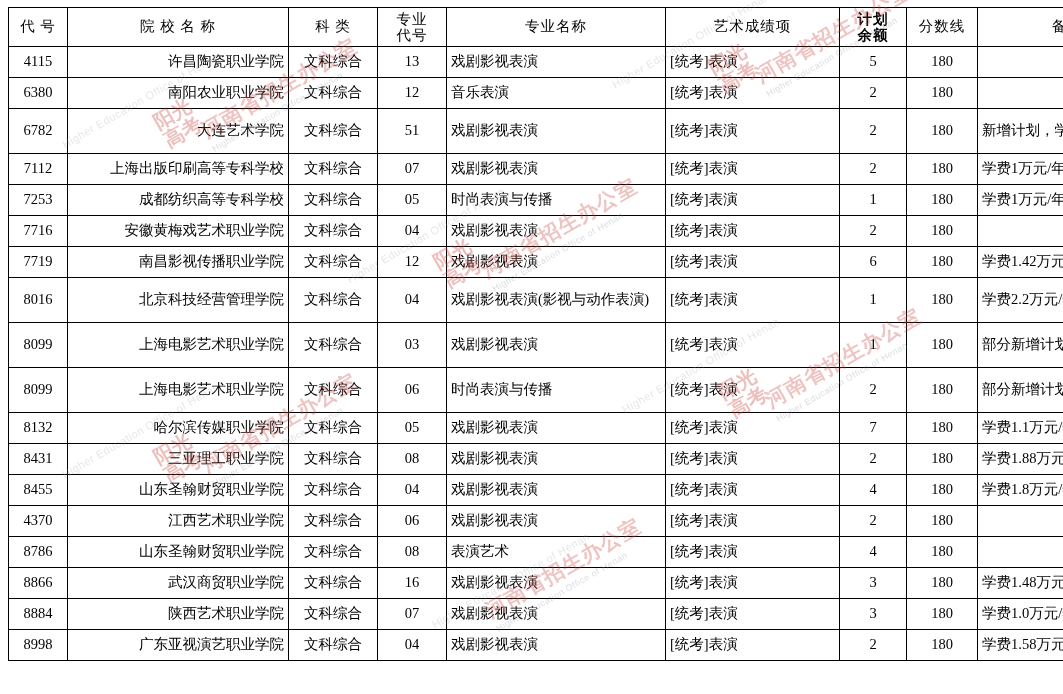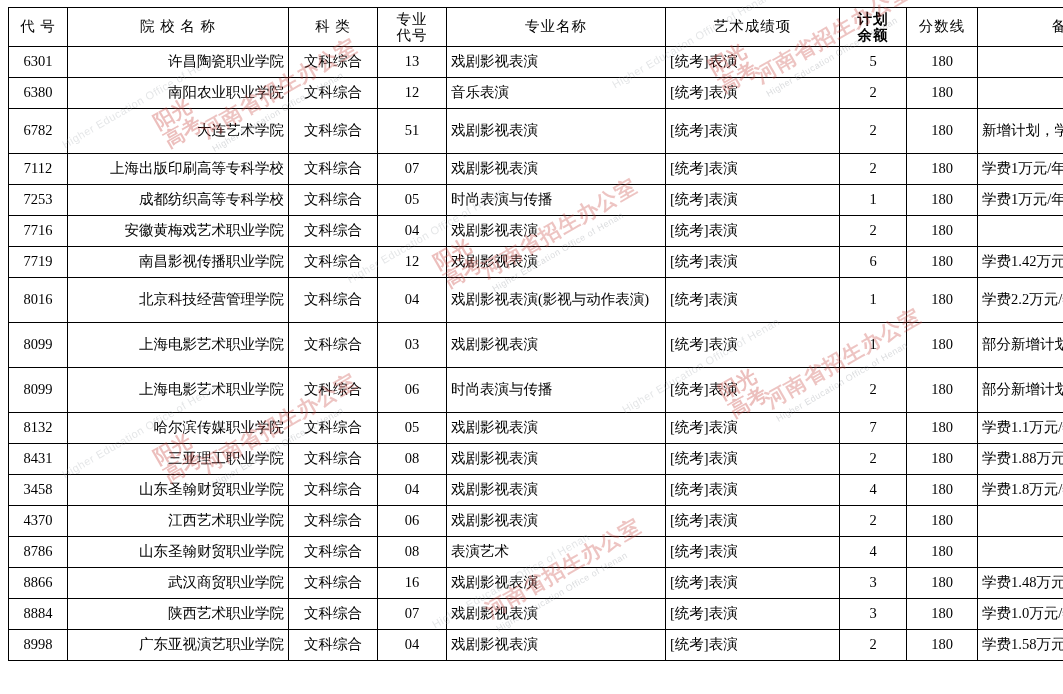--- a/index.html
+++ b/index.html
@@ -128,21 +128,21 @@
         <th class="c-plan">
           <span class="two-line">计划</span>
           <span class="two-line">余额</span>
         </th>
         <th class="c-score">分数线</th>
         <th class="c-note" style="text-align:center;">备  注</th>
       </tr>
     </thead>
     <tbody id="plan-body">
         <tr>
-          <td class="c-code row-cell">6301</td>
+          <td class="c-code row-cell">4115</td>
           <td class="c-school row-cell">许昌陶瓷职业学院</td>
           <td class="c-type row-cell">文科综合</td>
           <td class="c-mcode row-cell">13</td>
           <td class="c-major row-cell">戏剧影视表演</td>
           <td class="c-art row-cell">[统考]表演</td>
           <td class="c-plan row-cell">5</td>
           <td class="c-score row-cell">180</td>
           <td class="c-note row-cell"></td>
         </tr>
         <tr>
@@ -260,21 +260,21 @@
           <td class="c-school row-cell">三亚理工职业学院</td>
           <td class="c-type row-cell">文科综合</td>
           <td class="c-mcode row-cell">08</td>
           <td class="c-major row-cell">戏剧影视表演</td>
           <td class="c-art row-cell">[统考]表演</td>
           <td class="c-plan row-cell">2</td>
           <td class="c-score row-cell">180</td>
           <td class="c-note row-cell">学费1.88万元/年</td>
         </tr>
         <tr>
-          <td class="c-code row-cell">3458</td>
+          <td class="c-code row-cell">8455</td>
           <td class="c-school row-cell">山东圣翰财贸职业学院</td>
           <td class="c-type row-cell">文科综合</td>
           <td class="c-mcode row-cell">04</td>
           <td class="c-major row-cell">戏剧影视表演</td>
           <td class="c-art row-cell">[统考]表演</td>
           <td class="c-plan row-cell">4</td>
           <td class="c-score row-cell">180</td>
           <td class="c-note row-cell">学费1.8万元/年</td>
         </tr>
         <tr>

